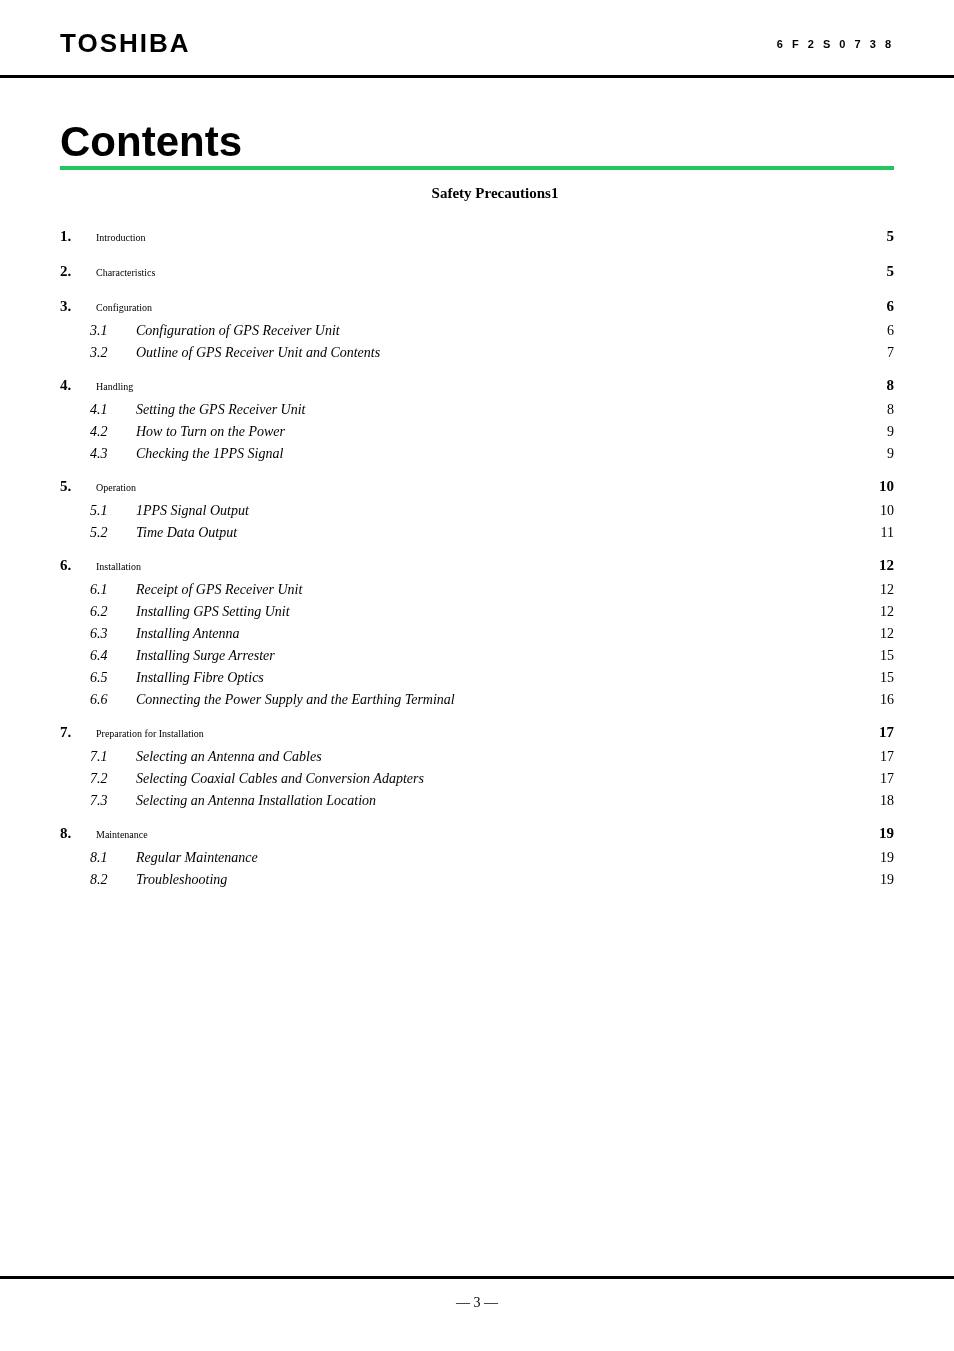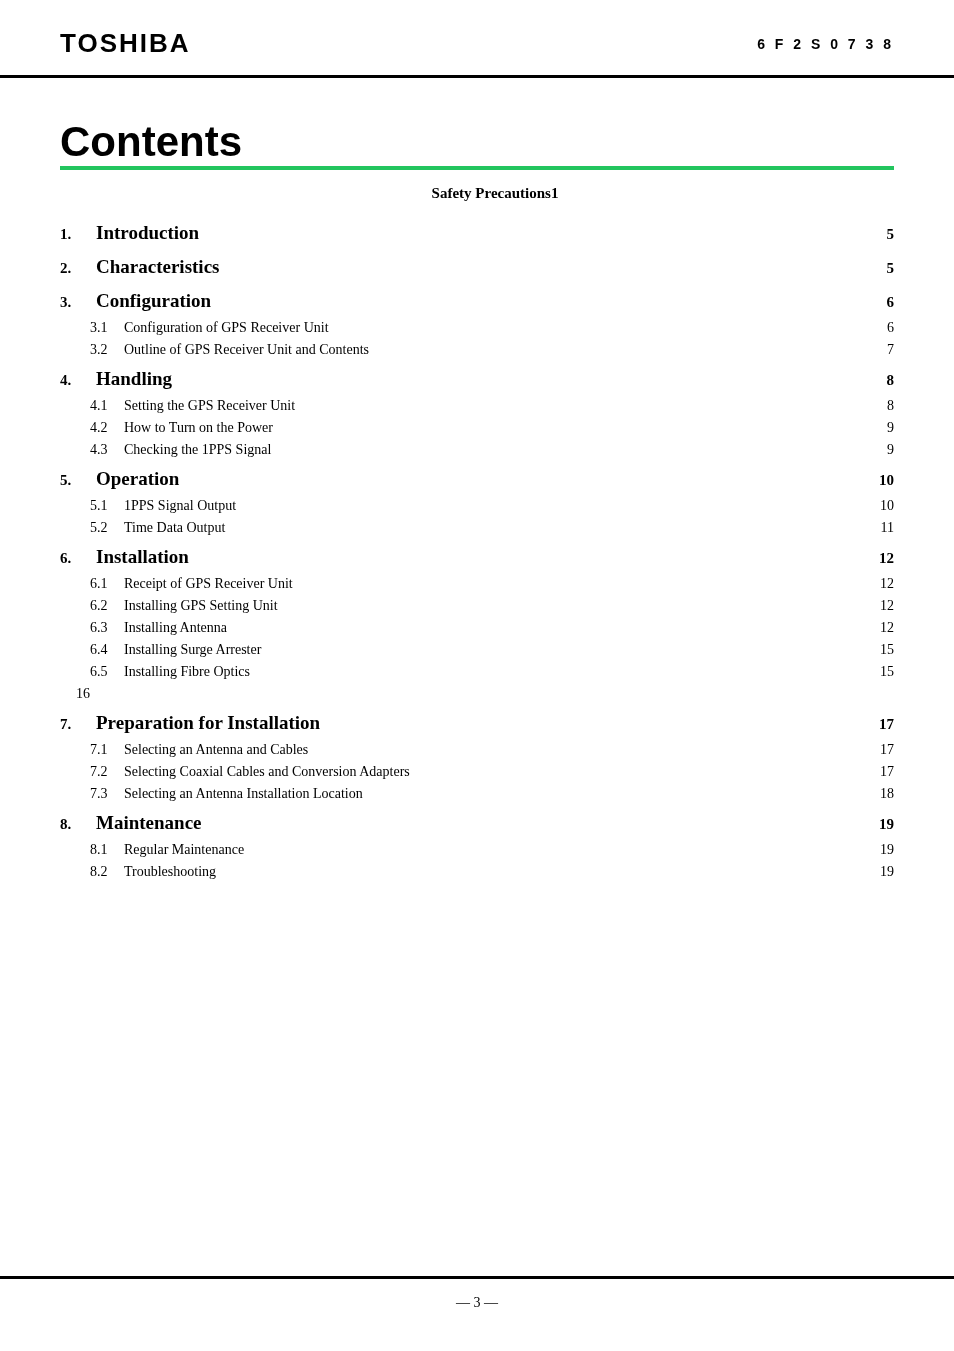--- a/index.html
+++ b/index.html
@@ -39,21 +39,21 @@
     .logo {
       font-family: Arial, sans-serif;
       font-size: 26px;
       font-weight: 900;
       letter-spacing: 2px;
       color: #000000;
     }
 
     .doc-number {
       font-family: Arial, sans-serif;
-      font-size: 14px;
+      font-size: 11px;
       font-weight: 600;
       letter-spacing: 3px;
       color: #000000;
     }
 
     
     .content {
       padding: 40px 60px 60px 60px;
     }
 
@@ -94,42 +94,44 @@
       font-size: 15px;
     }
 
     .toc-num {
       font-weight: bold;
       font-size: 15px;
       min-width: 24px;
     }
 
     .toc-title {
-      font-weight: bold;
-      font-size: 19px;
+      font-weight: normal;
+      font-size: 10px;
+      margin-top: 10px;
     }
 
     .toc-main-page {
       font-weight: bold;
       font-size: 15px;
     }
 
     
     .toc-sub-entry {
       display: flex;
       justify-content: space-between;
       align-items: baseline;
       padding: 3px 0;
     }
 
     .toc-sub-label {
       display: flex;
       align-items: baseline;
-      gap: 4px;
+      gap: 16px;
       font-size: 14px;
+      font-style: italic;
     }
 
     .toc-sub-num {
       min-width: 60px;
       font-size: 14px;
       padding-left: 30px;
     }
 
     .toc-sub-title {
       font-size: 14px;
@@ -328,20 +330,24 @@
               <span class="toc-sub-page">15</span>
             </div>
             <div class="toc-sub-entry">
               <div class="toc-sub-label">
                 <span class="toc-sub-num">6.5</span>
                 <span class="toc-sub-title">Installing Fibre Optics</span>
               </div>
               <span class="toc-sub-page">15</span>
             </div>
             <div class="toc-sub-entry">
+              <div class="toc-sub-label">
+                <span class="toc-sub-num">6.6</span>
+                <span class="toc-sub-title">Connecting the Power Supply and the Earthing Terminal</span>
+              </div>
               <span class="toc-sub-page">16</span>
             </div>
           </div>
           <div class="toc-section">
             <div class="toc-main-entry">
               <div class="toc-main-label">
                 <span class="toc-num">7.</span>
                 <span class="toc-title">Preparation for Installation</span>
               </div>
               <span class="toc-main-page">17</span>

